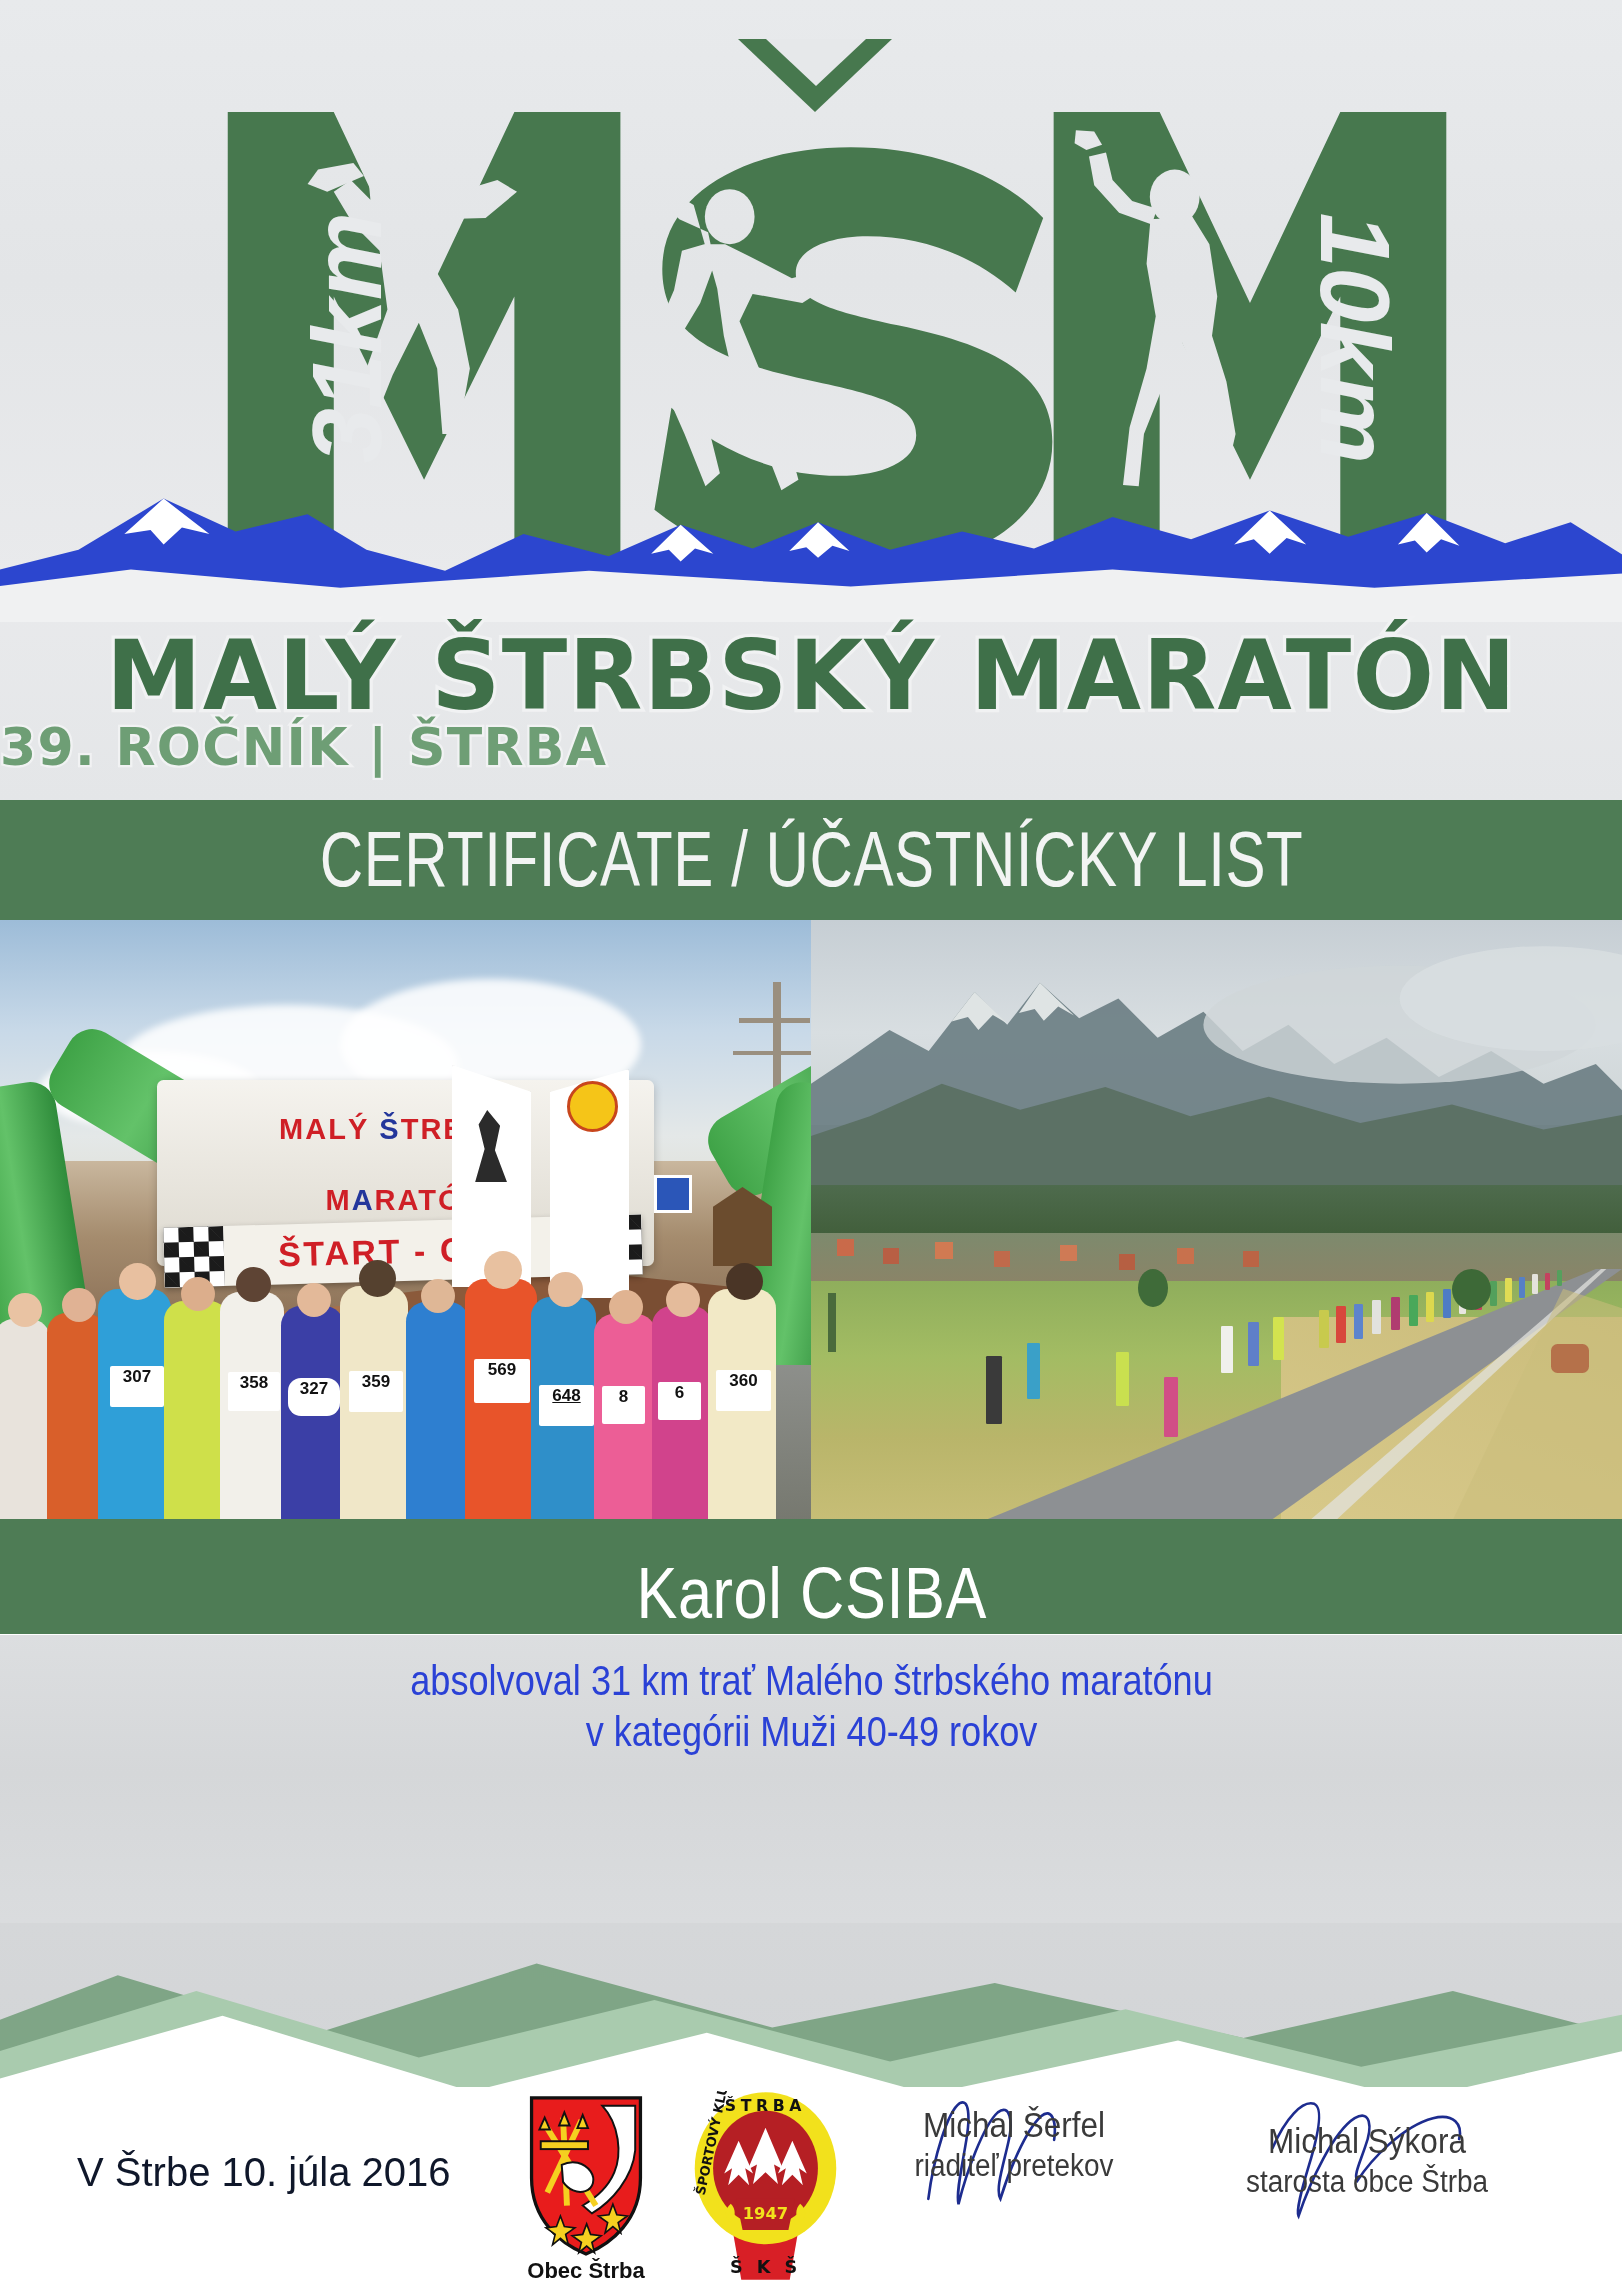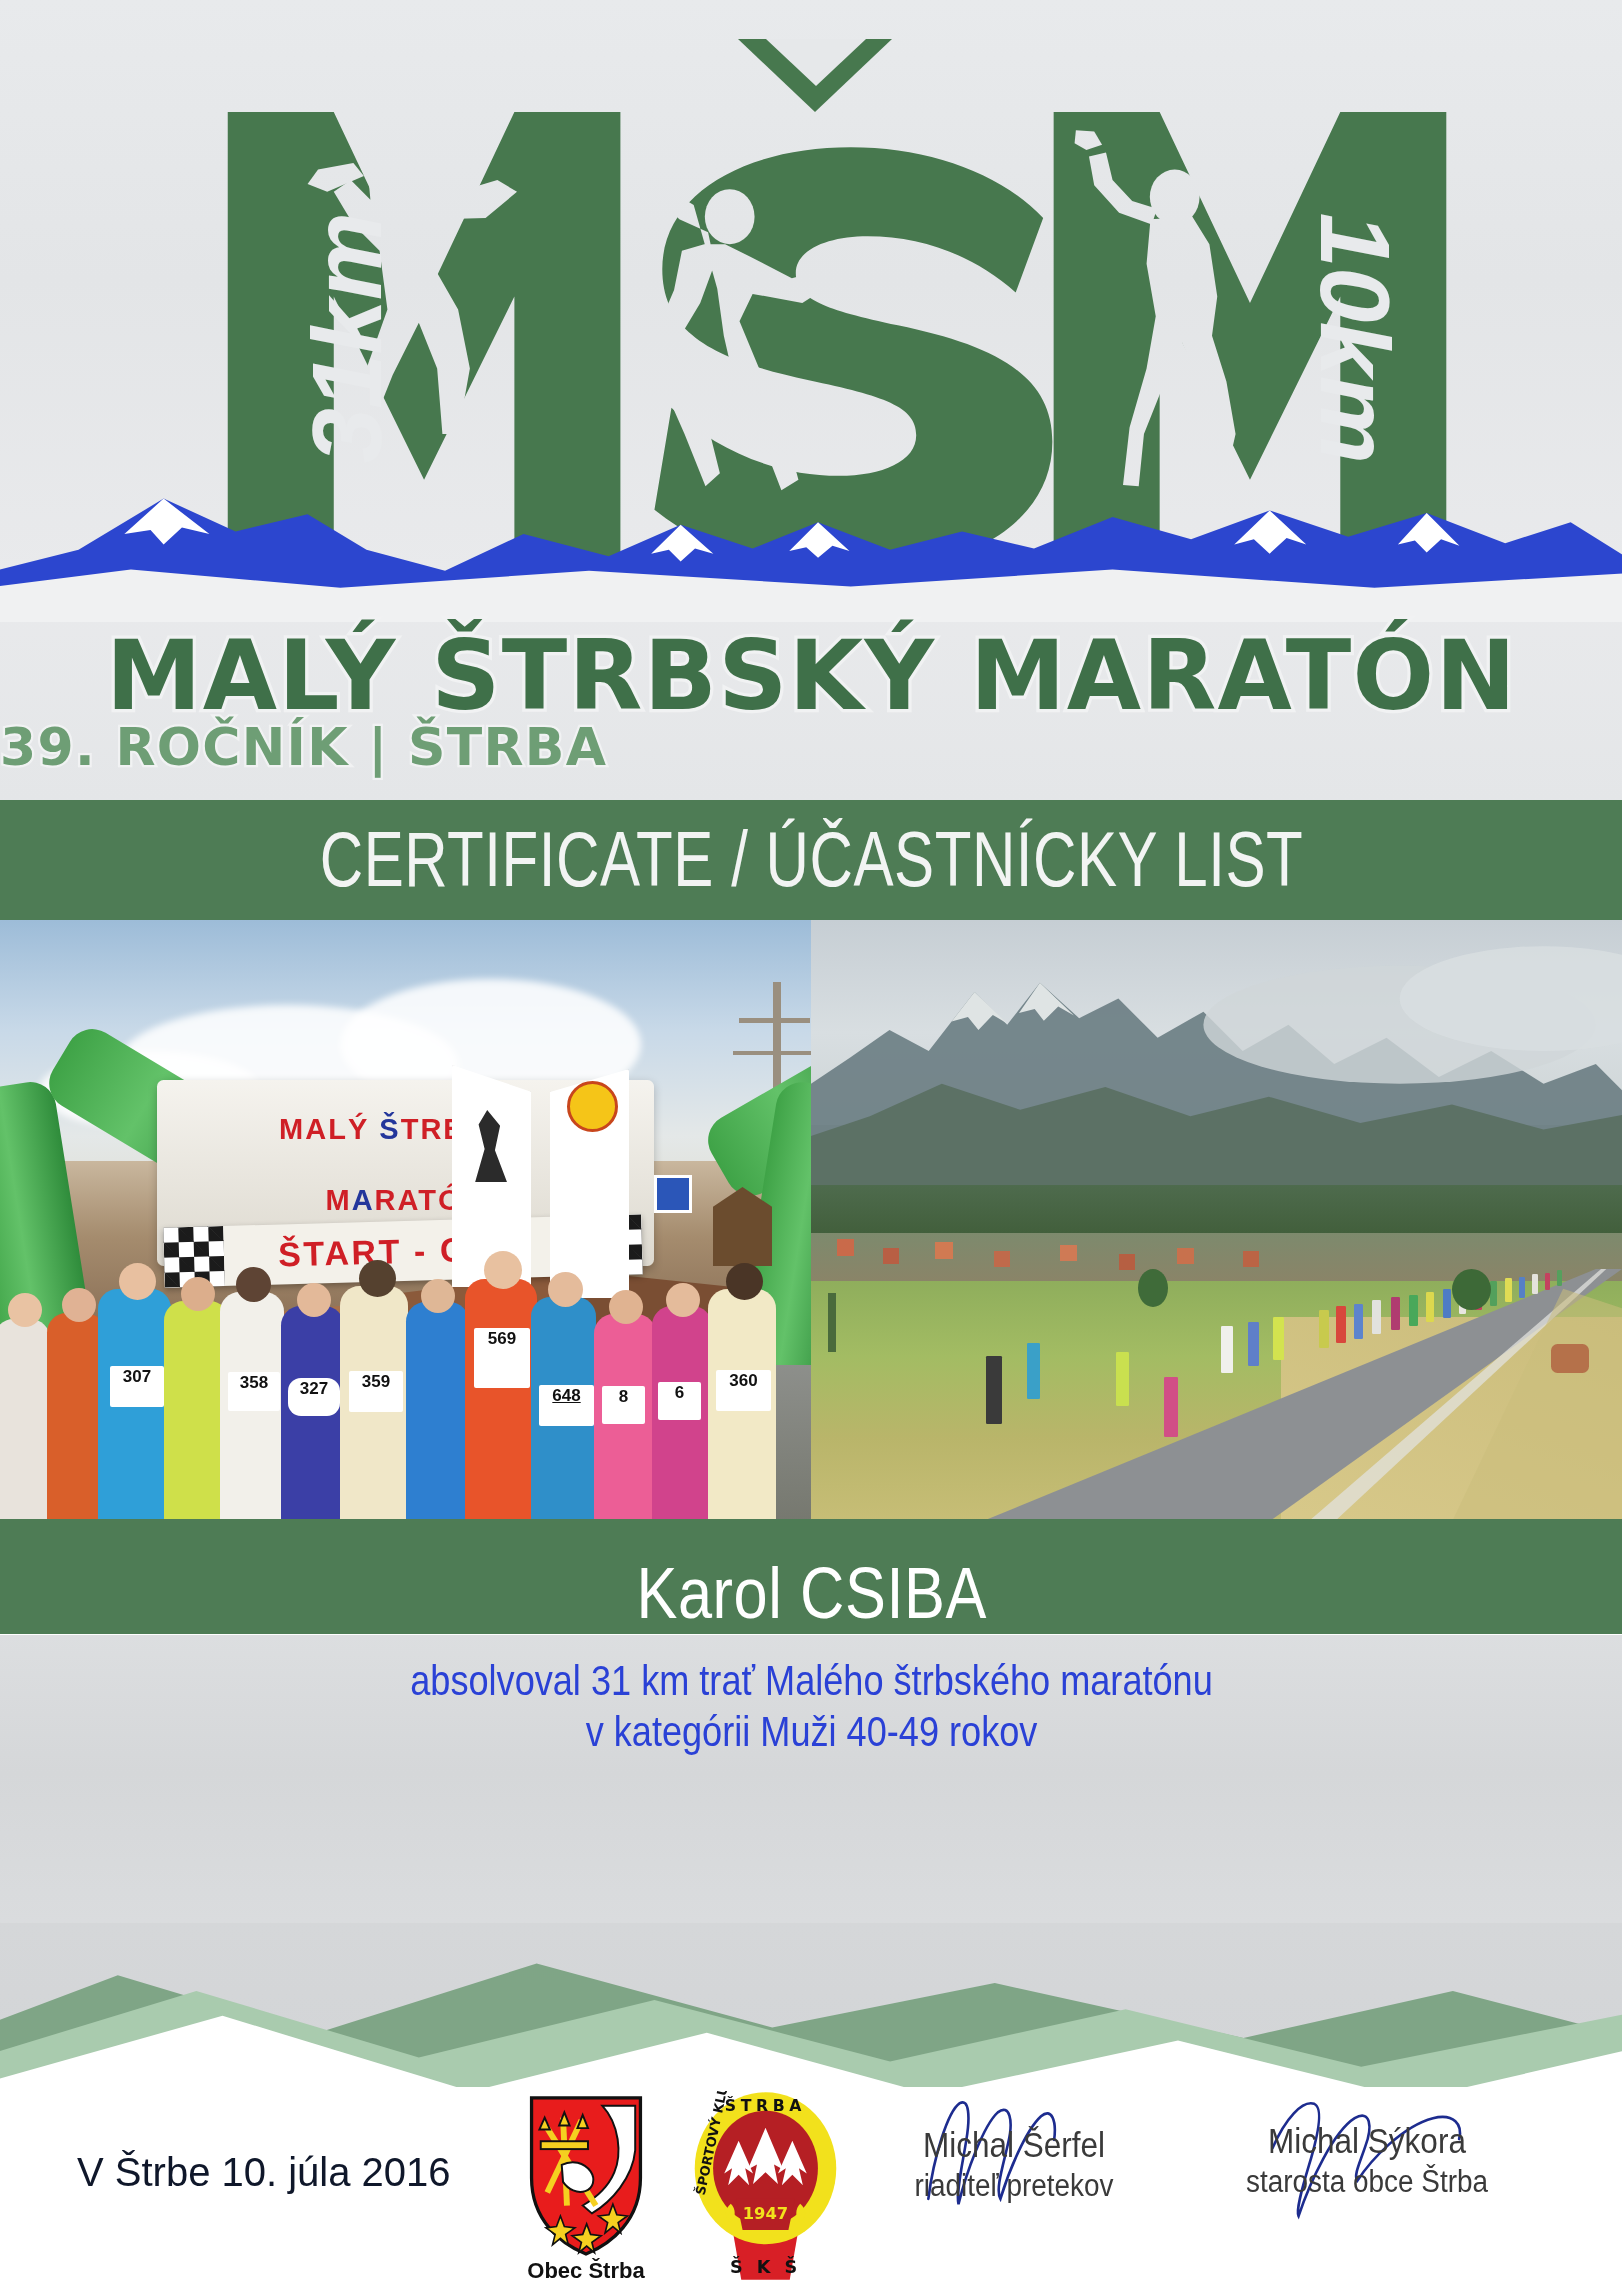--- a/index.html
+++ b/index.html
@@ -190,21 +190,21 @@
   }
   .crest-wrap{ position:absolute; }
   #crest-obec{ left:504px; top:6.5px; width:164px; height:190px; }
   #crest-sks{ left:690px; top:3.9px; width:151px; height:190px; }
   .crest-cap{
     position:absolute; left:0; bottom:0; width:100%; text-align:center;
     font-size:22px; font-weight:bold; color:#111;
     font-family:"Liberation Sans", sans-serif;
   }
   .sig-block{ position:absolute; text-align:center; width:340px; }
-  #sig1{ left:844px; top:38px; }
+  #sig1{ left:844px; top:18px; }
   #sig2{ left:1197px; top:34px; }
   .sig-name{ font-size:35px; color:#3a3a3a; font-family:"Liberation Sans", sans-serif;
     transform:scaleX(0.9); }
   .sig-role{ font-size:31px; color:#3a3a3a; margin-top:2.6px;
     font-family:"Liberation Sans", sans-serif; transform:scaleX(0.9); }
   .signature{ position:absolute; pointer-events:none; }
 
   :root{ --green:#47784e; }
 </style>
 </head>
@@ -380,21 +380,21 @@
 
     <div class="runner" style="left:340px;bottom:0;width:68px;height:236px;background:#f0e7c8;"></div>
     <div class="head" style="left:359px;bottom:225px;width:37px;height:37px;background:#55412f;"></div>
     <div class="bib" style="left:349px;bottom:110px;width:54px;height:41px;">359</div>
 
     <div class="runner" style="left:406px;bottom:0;width:63px;height:220px;background:#2e7fd0;"></div>
     <div class="head" style="left:421px;bottom:209px;width:34px;height:34px;background:#dfb796;"></div>
 
     <div class="runner" style="left:465px;bottom:0;width:72px;height:243px;background:#e8542a;"></div>
     <div class="head" style="left:484px;bottom:233px;width:38px;height:38px;background:#e8c1a0;"></div>
-    <div class="bib" style="left:474px;bottom:134px;width:56px;height:60px;">569</div>
+    <div class="bib" style="left:474px;bottom:119px;width:56px;height:44px;">569</div>
 
     <div class="runner" style="left:531px;bottom:0;width:65px;height:225px;background:#2f8fc9;"></div>
     <div class="head" style="left:548px;bottom:215px;width:35px;height:35px;background:#e4bb9b;"></div>
     <div class="bib" style="left:539px;bottom:96px;width:55px;height:41px;text-decoration:underline;">648</div>
 
     <div class="runner" style="left:594px;bottom:0;width:62px;height:208px;background:#ec5e96;"></div>
     <div class="head" style="left:609px;bottom:198px;width:34px;height:34px;background:#e0b391;"></div>
     <div class="bib" style="left:602px;bottom:98px;width:43px;height:38px;">8</div>
 
     <div class="runner" style="left:652px;bottom:0;width:60px;height:216px;background:#d1438c;"></div>

